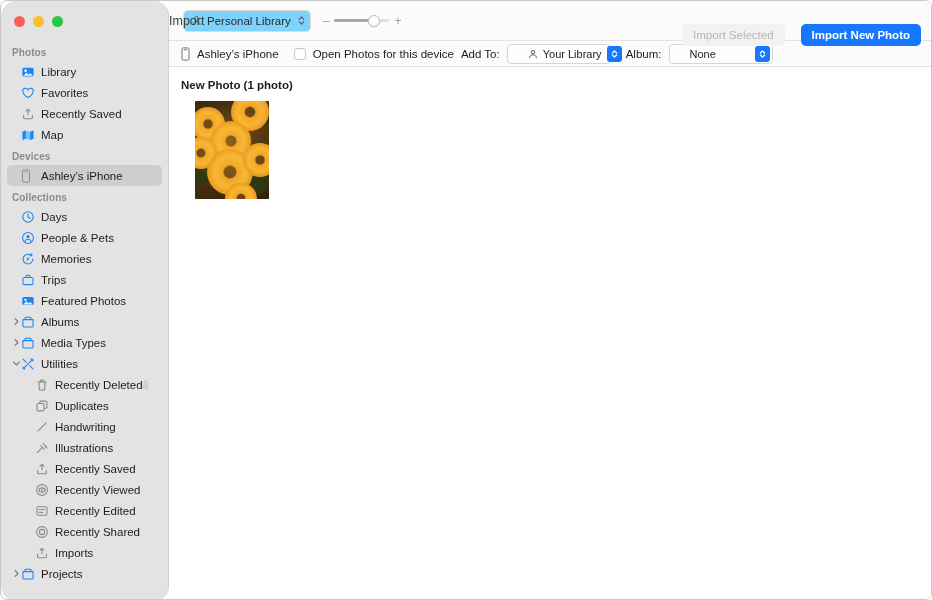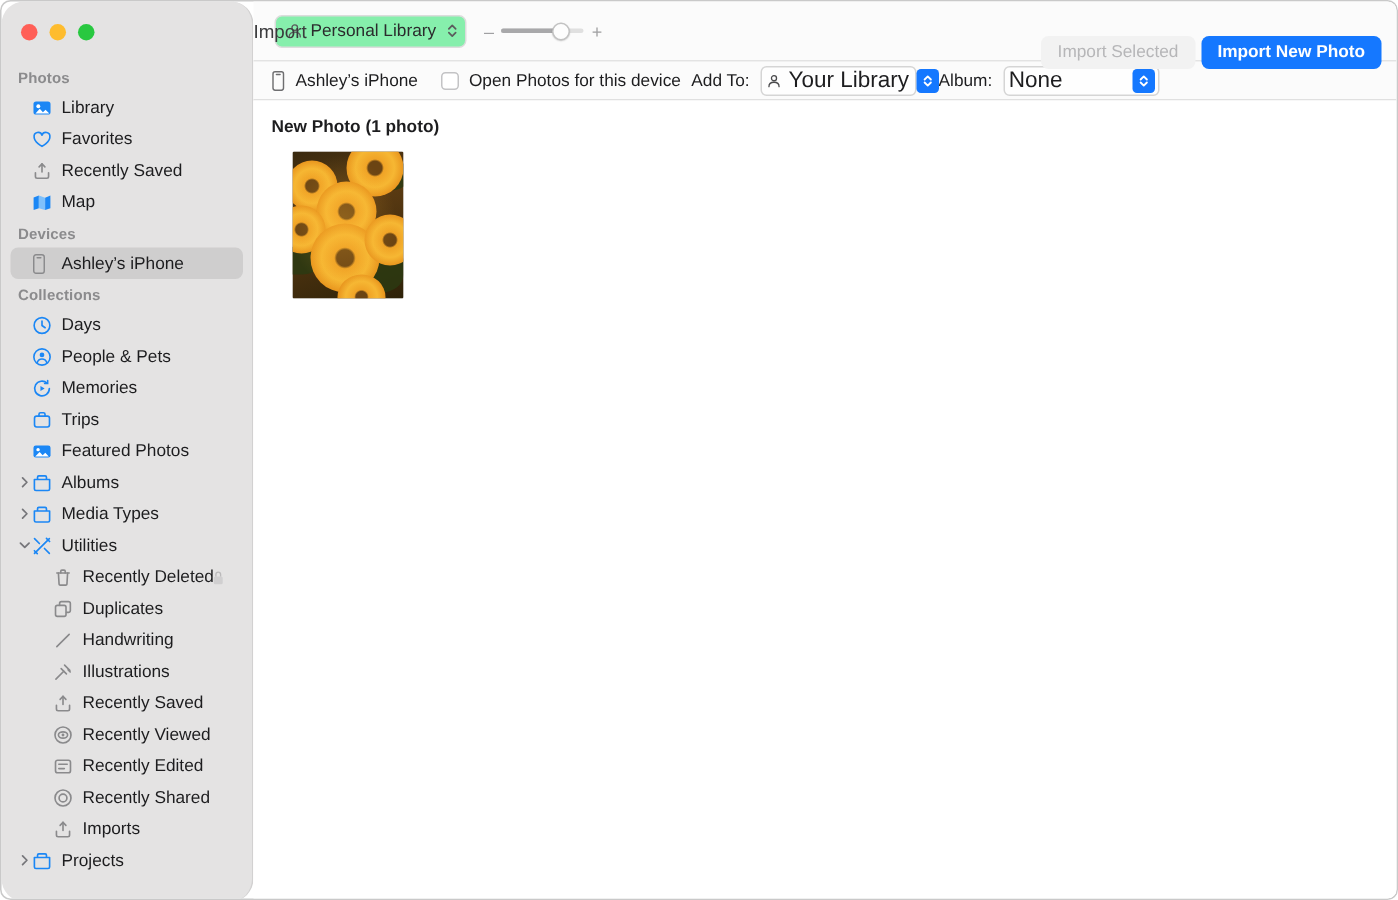--- a/index.html
+++ b/index.html
@@ -111,21 +111,21 @@
     position: relative;
   }
   .lib-picker {
     display: flex;
     align-items: center;
     gap: 5px;
     height: 22px;
     padding: 0 5px 0 7px;
     border: 1px solid #dcdcdc;
     border-radius: 5px;
-    background: #86efac;
+    background: #7dd3fc;
     font-size: 11.5px;
     color: #2b2b2d;
   }
   .stepper {
     display: flex; flex-direction: column;
     gap: 1px; margin-left: 2px;
     color: #6e6e70;
   }
   .zoomctl {
     display: flex;
@@ -174,21 +174,21 @@
     text-align: left;
     font-size: 12.5px;
     font-weight: 400;
     color: #3a3a3c;
     pointer-events: none;
   }
   .tb-right {
     margin-left: auto;
     display: flex;
     align-items: center;
-    gap: 4px;
+    gap: 16px;
     z-index: 2;
     margin-top: 28px;
   }
   .btn {
     height: 22px;
     padding: 0 11px;
     border-radius: 5px;
     font-size: 11.5px;
     display: flex;
     align-items: center;
@@ -225,26 +225,26 @@
     border-radius: 3px;
     background: #fff;
     flex: 0 0 12px;
   }
   .opt-label { }
   .popup {
     display: flex;
     align-items: center;
     height: 20px;
     min-width: 100px;
-    padding: 0 2px 0 3px;
+    padding: 0 2px 0 20px;
     border: 1px solid #d5d5d5;
     border-radius: 4px;
     background: #fefefe;
     gap: 5px;
-    font-size: 15px;
+    font-size: 11px;
     color: #1d1d1f;
     position: relative;
   }
   .popup .ptext { flex: 1 1 auto; white-space: nowrap; }
   .pop-arrows {
     width: 15px; height: 16px;
     border-radius: 3px;
     background: #1578ff;
     display: flex;
     flex-direction: column;

